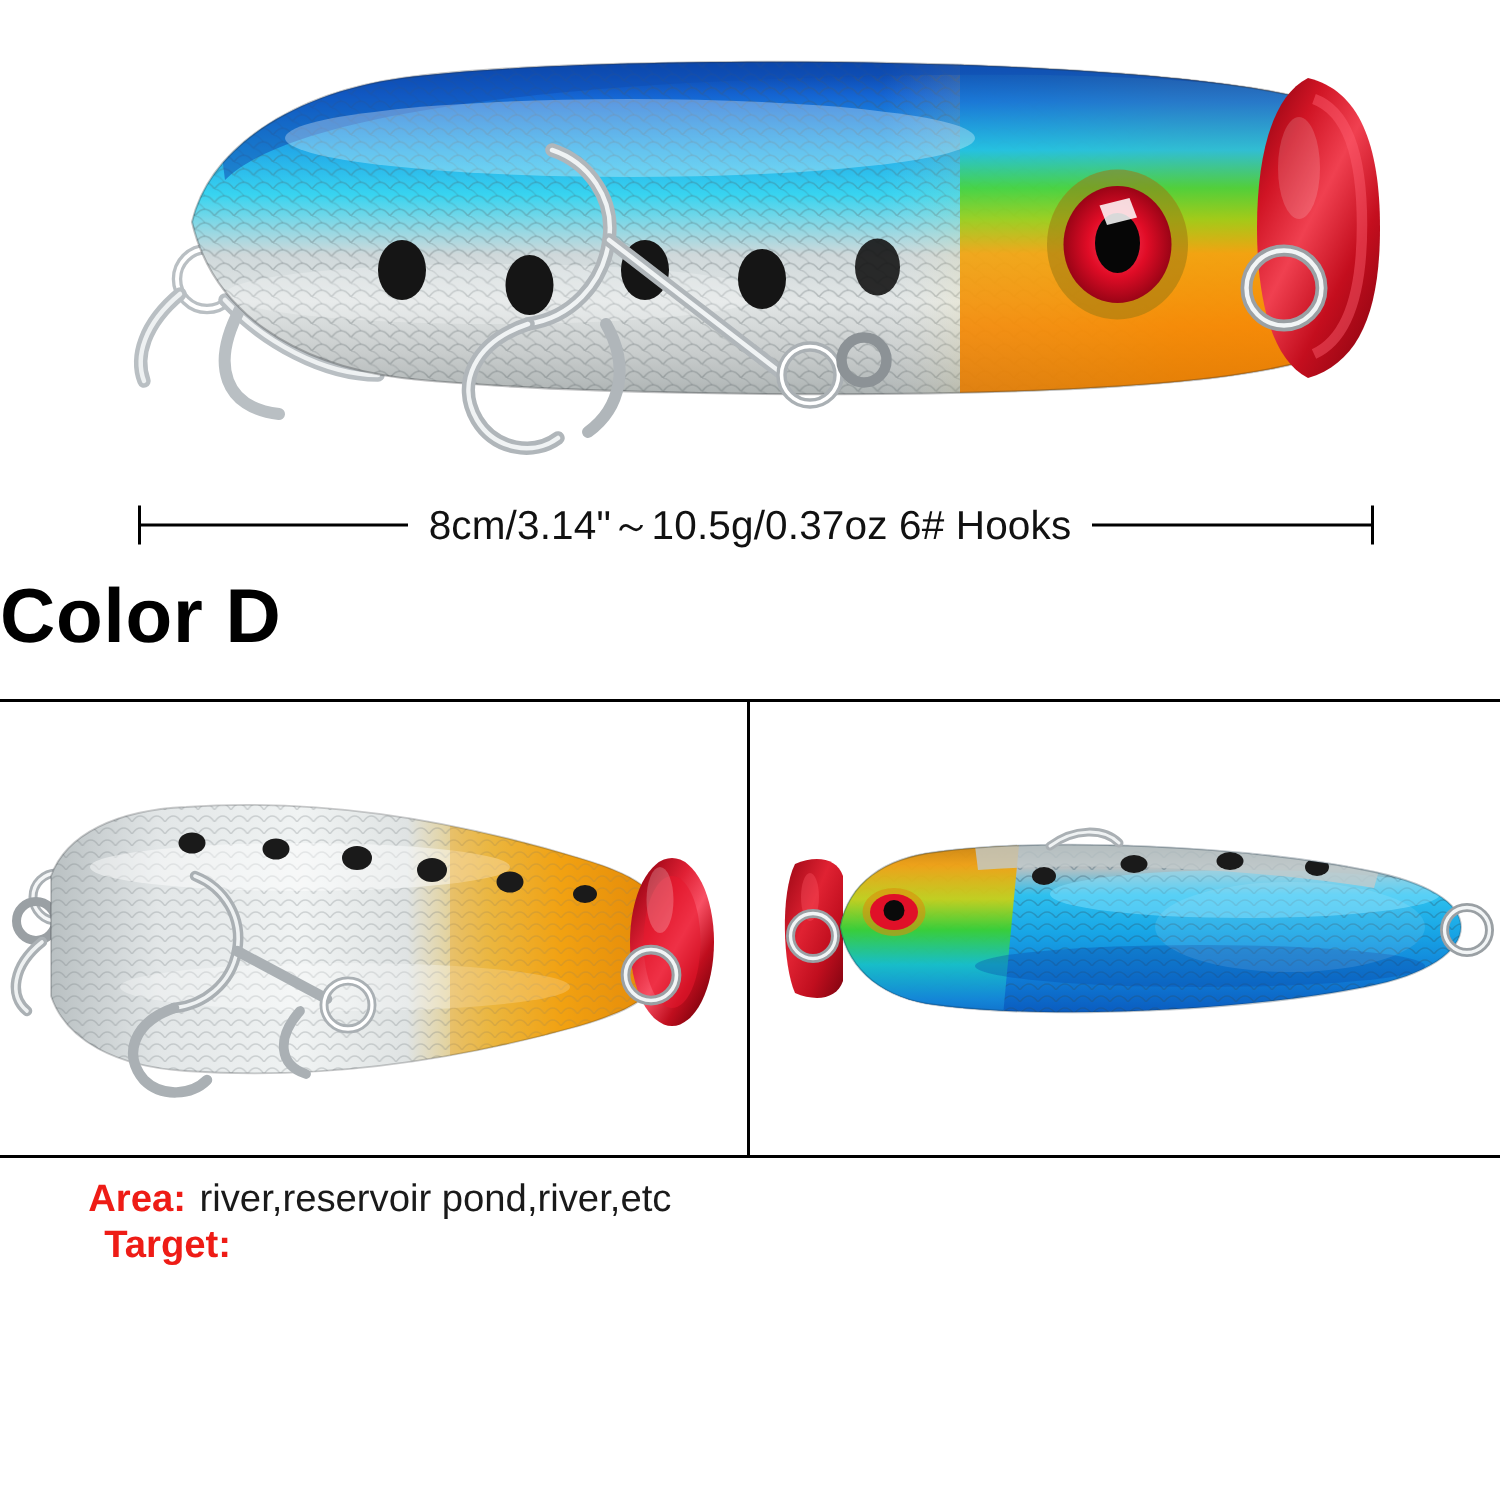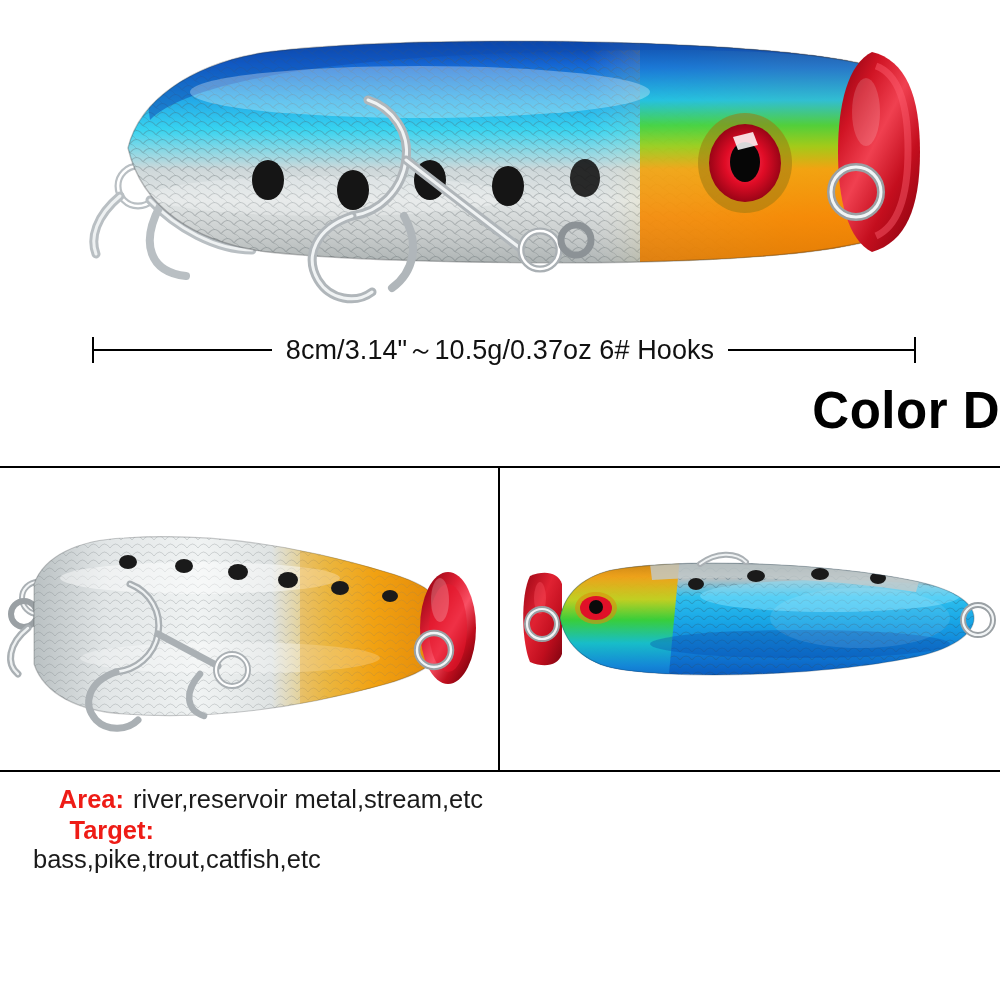--- a/index.html
+++ b/index.html
@@ -23,21 +23,21 @@
   .dim-cap.left{left:92px;}
   .dim-cap.right{left:914px;}
   .dim-label{
     position:absolute;left:0;top:0;width:1000px;text-align:center;
     font-size:27px;color:#111;line-height:56px;letter-spacing:.1px;
   }
   .dim-label span{background:#fff;padding:0 14px;}
 
   
   .color-title{
-    position:absolute;left:0;top:381px;width:1000px;text-align:right;
+    position:absolute;left:0;top:381px;width:1000px;text-align:left;
     font-size:51px;font-weight:bold;color:#000;letter-spacing:.5px;
   }
 
   
   .panels{
     position:absolute;left:0;top:466px;width:1000px;height:306px;
     border-top:2px solid #000;border-bottom:2px solid #000;
     display:flex;box-sizing:border-box;
   }
   .panel{width:50%;height:100%;position:relative;overflow:hidden;}
@@ -391,21 +391,20 @@
           <path d="M200 96 C216 84 236 84 246 94" stroke="#aab0b4" stroke-width="6"></path>
           <path d="M200 96 C216 84 236 84 246 94" stroke="#eff2f3" stroke-width="2"></path>
         </g>
       </svg>
     </div>
   </div>
 
   <div class="specs">
     <div class="spec-row area-row">
       <div class="spec-key">Area:</div>
-      <div class="spec-val">river,reservoir metal,stream,etc</div>
+      <div class="spec-val">river,reservoir pond,river,etc</div>
     </div>
     <div class="spec-row target-row">
       <div class="spec-key">Target:</div>
-      <div class="spec-val">bass,pike,trout,catfish,etc</div>
     </div>
   </div>
 
 </div>
 
 </body></html>

